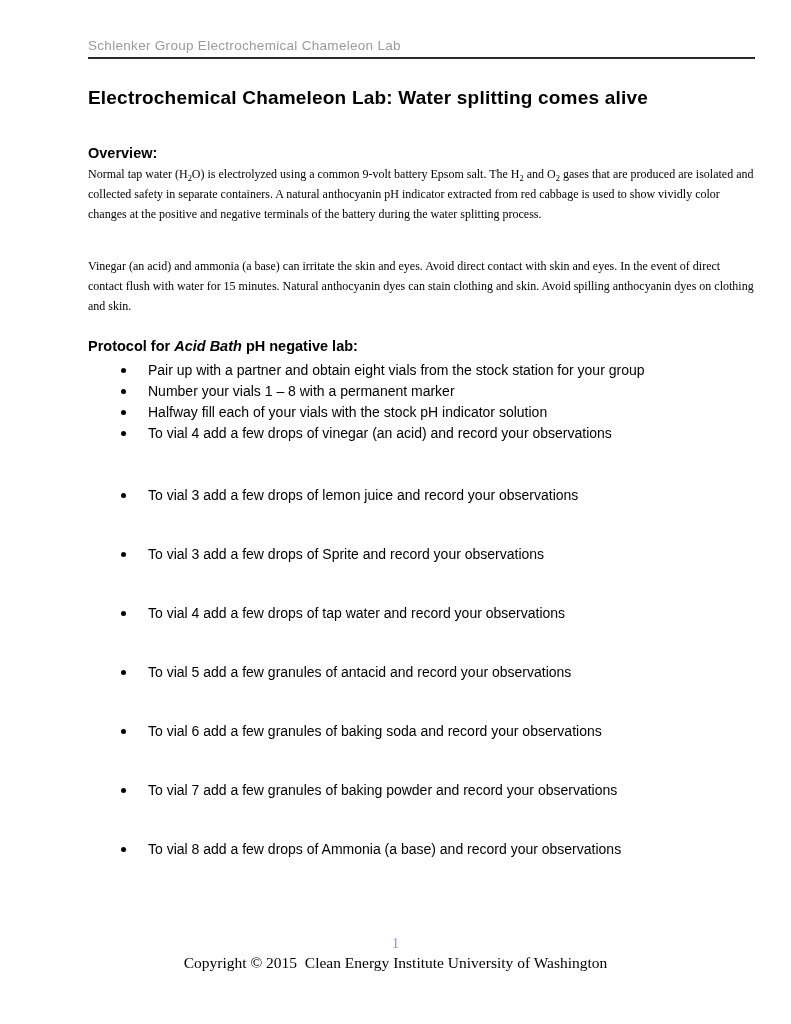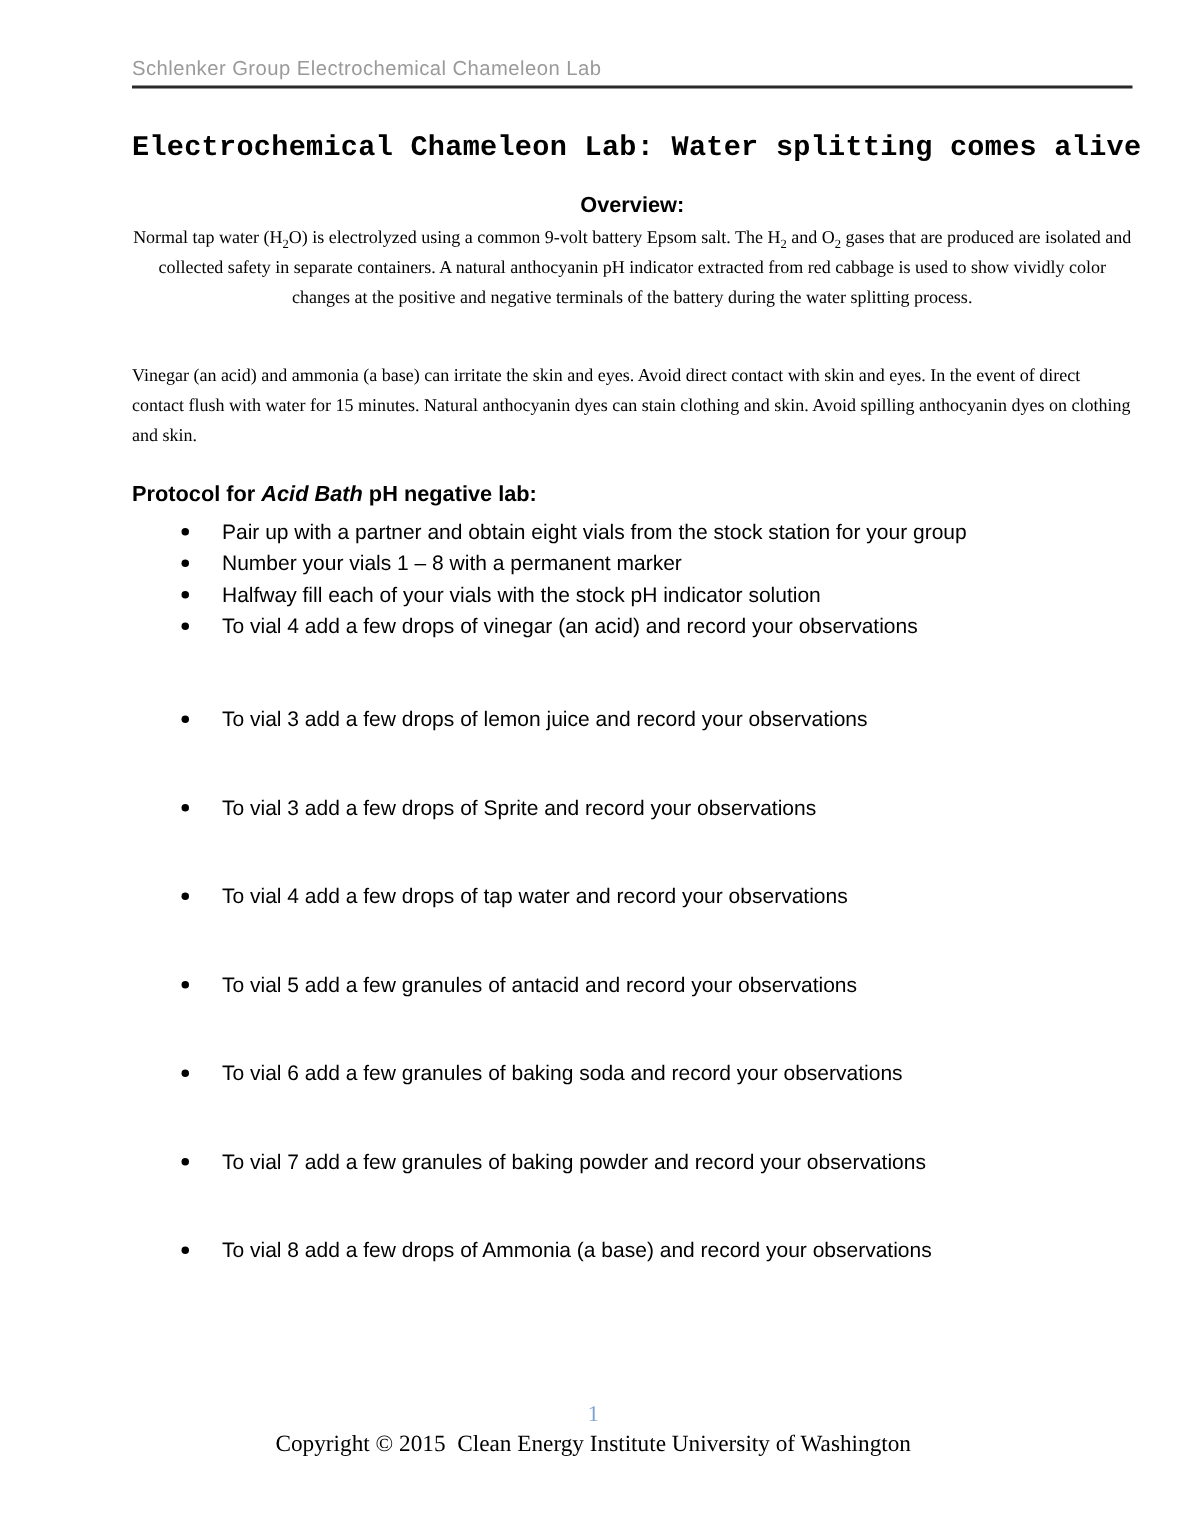--- a/index.html
+++ b/index.html
@@ -20,34 +20,34 @@
     letter-spacing: 0.3px;
     color: #9a9a9a;
     padding-bottom: 3px;
   }
   .header-rule {
     border: none;
     border-top: 2px solid #2a2a2a;
     margin: 1px 0 0 0;
   }
   .doc-title {
-    font-family: Liberation Mono, monospace;
+    font-family: Liberation Sans, sans-serif;
     font-weight: 700;
     font-size: 19px;
     letter-spacing: 0.2px;
     white-space: nowrap;
     margin: 28px 0 0 0;
   }
   .section-heading {
     font-family: "Liberation Sans", sans-serif;
     font-weight: 700;
     font-size: 14.5px;
     margin: 0;
   }
-  .section-overview { margin-top: 20px; text-align: center; }
+  .section-overview { margin-top: 36px; }
   .section-hazards  { margin-top: 32px; }
   .section-protocol { margin-top: 22px; }
   .body-text {
     font-family: "Liberation Serif", serif;
     font-size: 12px;
     line-height: 20px;
     margin: 3px 0 0 0;
   }
   sub { font-size: 0.7em; line-height: 0; }
   .bullets {

